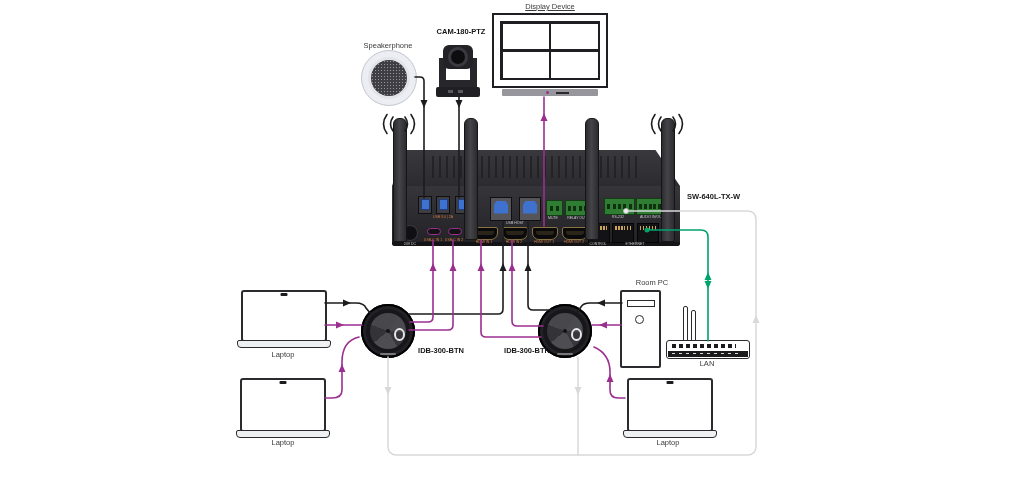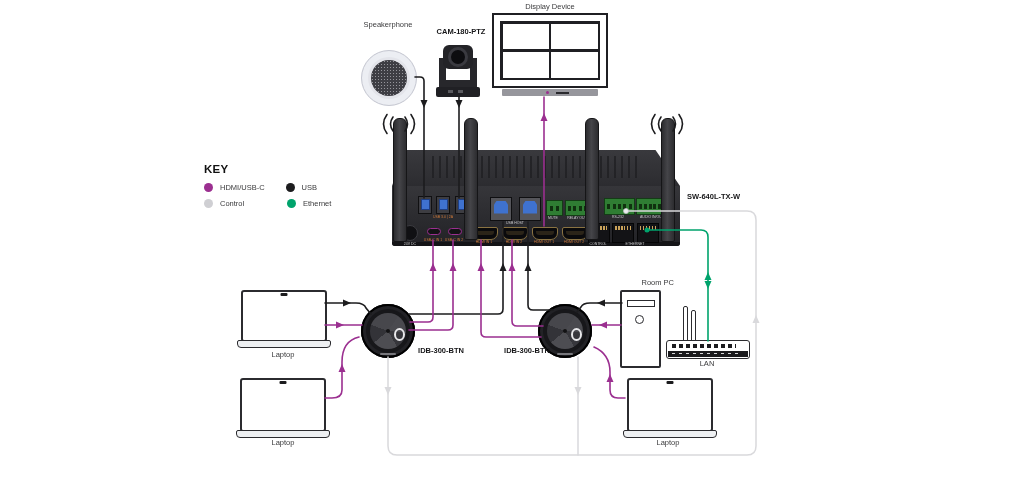--- a/index.html
+++ b/index.html
@@ -74,55 +74,40 @@
   .ln-eth{stroke:var(--c-ethernet);}
   .ln-ctl{stroke:var(--c-control);stroke-width:1.5;}
   .ar-usb{fill:var(--c-usb);} .ar-hdmi{fill:var(--c-hdmi_usbc);}
   .ar-eth{fill:var(--c-ethernet);} .ar-ctl{fill:var(--c-control);}
 </style>
 </head>
 <body>
 
 <div id="canvas">
 
-  <div class="abs" style="left:204px;top:163px;">
-    <div class="key-title">KEY</div>
-    <div style="display:flex;align-items:center;gap:7px;margin-top:8px;">
-      <span class="dot dot-hdmi"></span>
-      <span class="lbl">HDMI/USB-C</span>
-      <span class="dot dot-usb" style="margin-left:14px;"></span>
-      <span class="lbl">USB</span>
-    </div>
-    <div style="display:flex;align-items:center;gap:7px;margin-top:7px;">
-      <span class="dot dot-ctl"></span>
-      <span class="lbl" style="width:54px;text-align:left;">Control</span>
-      <span class="dot dot-eth" style="margin-left:6px;"></span>
-      <span class="lbl">Ethernet</span>
-    </div>
-  </div>
-
-  <div class="abs lbl" style="left:348px;top:20px;width:80px;">Speakerphone</div>
+
+  <div class="abs lbl" style="left:348px;top:41px;width:80px;">Speakerphone</div>
   <div class="abs spk-out" style="left:361px;top:50px;width:54px;height:54px;">
     <div class="spk-in"></div>
   </div>
 
   <div class="abs lbl b" style="left:421px;top:27px;width:80px;">CAM-180-PTZ</div>
   <div class="abs" style="left:436px;top:42px;width:46px;height:55px;">
     <div class="abs camblk" style="left:3px;top:16px;width:7px;height:28px;"></div>
     <div class="abs camblk" style="left:34px;top:16px;width:7px;height:28px;"></div>
     <div class="abs camblk" style="left:7px;top:3px;width:30px;height:24px;border-radius:6px;background:#232327;"></div>
     <div class="abs" style="left:12px;top:5px;width:14px;height:14px;border-radius:50%;background:#0d0d10;border:3px solid #3a3a40;"></div>
     <div class="abs camblk" style="left:3px;top:38px;width:38px;height:8px;"></div>
     <div class="abs" style="left:0;top:45px;width:44px;height:10px;background:#202024;border-radius:2px;">
       <i class="abs" style="left:12px;top:3px;width:5px;height:3px;background:#59595e;"></i>
       <i class="abs" style="left:22px;top:3px;width:5px;height:3px;background:#59595e;"></i>
     </div>
   </div>
 
-  <div class="abs lbl" style="left:505px;top:2px;width:90px;">Display Device</div>
+  <div class="abs lbl" style="left:505px;top:2px;width:90px;text-decoration:underline;">Display Device</div>
   <div class="abs disp-frame" style="left:492px;top:13px;width:112px;height:71px;">
     <div class="disp-grid">
         <i></i>
         <i></i>
         <i></i>
         <i></i>
       </div>
   </div>
   <div class="abs disp-bar" style="left:502px;top:89px;width:96px;height:7px;">
     <i class="abs" style="left:44px;top:2px;width:3px;height:3px;border-radius:50%;background:var(--c-hdmi_usbc);"></i>
@@ -265,21 +250,21 @@
   </div>
   <div class="abs lbl b" style="left:408px;top:346px;width:66px;">IDB-300-BTN</div>
   <div class="abs puck" style="left:538px;top:304px;width:54px;height:54px;">
     <div class="puck-in"></div>
       <i class="puck-o"></i>
       <i class="puck-c"></i>
       <i class="puck-dash"></i>
   </div>
   <div class="abs lbl b" style="left:494px;top:346px;width:66px;">IDB-300-BTN</div>
 
-  <div class="abs lbl" style="left:604px;top:278px;width:70px;text-align:right;">Room PC</div>
+  <div class="abs lbl" style="left:617px;top:278px;width:70px;">Room PC</div>
   <div class="abs pc" style="left:620px;top:290px;width:37px;height:74px;">
     <i class="abs" style="left:5px;top:8px;width:26px;height:5px;border:1.5px solid #2b2b2f;"></i>
     <i class="abs" style="left:13px;top:23px;width:7px;height:7px;border:1.5px solid #2b2b2f;border-radius:50%;"></i>
   </div>
 
   <div class="abs ant" style="left:683px;top:306px;width:3px;height:36px;"></div>
   <div class="abs ant" style="left:691px;top:310px;width:3px;height:32px;"></div>
   <div class="abs router" style="left:666px;top:340px;width:82px;height:17px;">
     <i class="router-leds"></i>
     <i class="router-strip">

